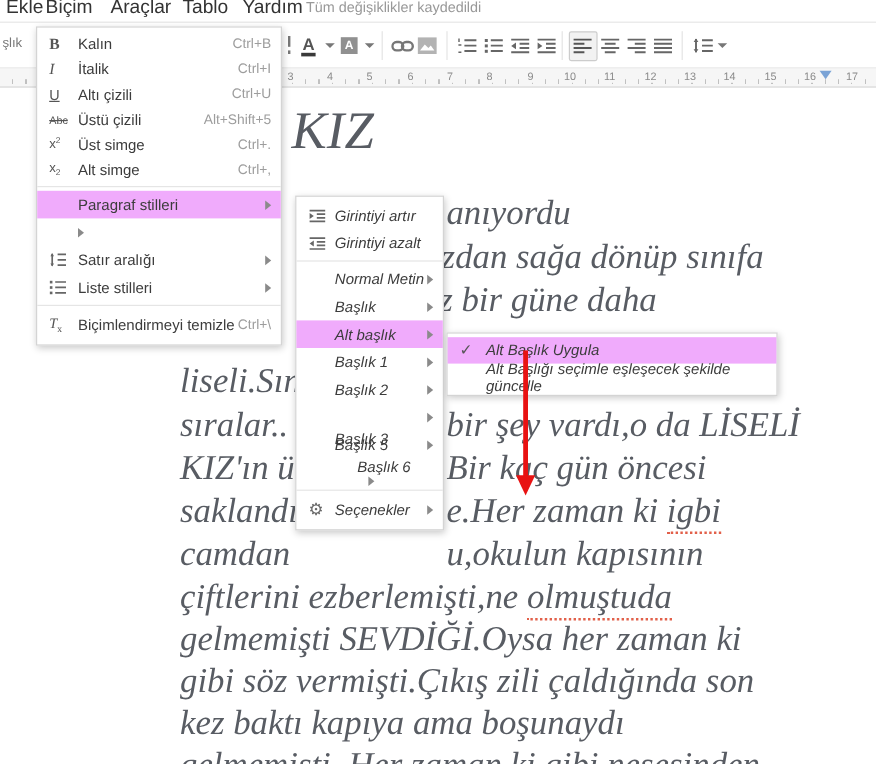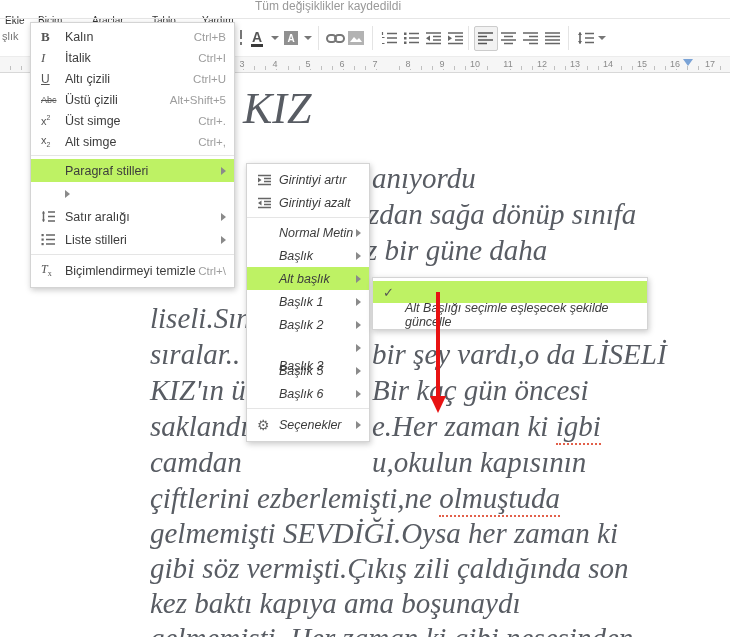--- a/index.html
+++ b/index.html
@@ -1,20 +1,20 @@
 <!DOCTYPE html>
 <html><head>
 <meta charset="utf-8">
 <style>
   html,body{margin:0;padding:0;background:#fff;}
   #screen{position:relative;width:730px;height:637px;background:#ffffff;overflow:hidden;
           font-family:"Liberation Sans","DejaVu Sans",sans-serif;color:#3c3c3c;}
   .abs{position:absolute;}
   
-  .mbar-item{position:absolute;top:14px;height:14px;line-height:13px;font-size:10px;color:#333;cursor:default;}
+  .mbar-item{position:absolute;top:0;height:14px;line-height:13px;font-size:16px;color:#333;cursor:default;}
   .mbar-status{position:absolute;top:0;height:14px;line-height:13px;font-size:12px;color:#999;}
   .hdivider{position:absolute;left:0;top:18px;width:730px;height:1px;background:#e6e6e6;}
   
   .styles-frag{position:absolute;left:2px;top:30px;font-size:11px;color:#777;}
   .tbi{position:absolute;top:27px;height:22px;display:flex;align-items:center;color:#666;}
   .caret{width:0;height:0;border-left:4px solid transparent;border-right:4px solid transparent;border-top:4px solid #777;display:inline-block;}
   .vsep{position:absolute;top:26px;width:1px;height:24px;background:#e4e4e4;}
   .color-a{font-weight:bold;font-size:14px;color:#555;border-bottom:3px solid #3a3a3a;line-height:14px;padding:0 1px;}
   .hl-a{width:14px;height:14px;background:#909090;color:#fff;font-weight:bold;font-size:10px;display:flex;align-items:center;justify-content:center;}
   .btn-box{position:absolute;top:26px;width:22px;height:23px;border:1px solid #ccc;background:#f2f2f2;border-radius:2px;}
@@ -32,21 +32,21 @@
   .doc{font-family:"Liberation Serif","DejaVu Serif",serif;font-style:italic;color:#585c63;white-space:nowrap;}
   .doc-title{font-size:44px;line-height:46px;}
   .doc-line{font-size:29px;line-height:36px;}
   .sq{border-bottom:2px dotted #e2604a;padding-bottom:1px;}
   
   .panel{position:absolute;background:#fff;border:1px solid #d4d4d4;box-shadow:1px 2px 6px rgba(0,0,0,.22);box-sizing:border-box;}
   .mrow{display:flex;align-items:center;padding:0 8px 0 10px;font-size:12.5px;color:#3c3c3c;cursor:default;}
   .mrow .ic{width:24px;flex:0 0 24px;color:#555;display:flex;align-items:center;}
   .mrow .lbl{flex:1;}
   .mrow .sc{color:#9d9d9d;font-size:11.5px;}
-  .mrow.hl{background:#bef264;}
+  .mrow.hl{background:#f0abfc;}
   .msep{border-top:1px solid #e5e5e5;margin:3px 0;}
   .subarrow{width:0;height:0;border-top:4px solid transparent;border-bottom:4px solid transparent;border-left:5px solid #8a8a8a;}
   .srow{display:flex;align-items:center;padding:0 8px 0 10px;font-size:12.5px;color:#3c3c3c;font-style:italic;}
   .srow .ic{width:22px;flex:0 0 22px;color:#666;}
   .srow .lbl{flex:1;}
   .s-ind{padding-left:36px;}
   .check{font-family:"DejaVu Sans",sans-serif;color:#555;font-size:13px;width:22px;flex:0 0 22px;}
   .gear{font-family:"DejaVu Sans",sans-serif;font-size:14px;color:#757575;}
   .mi-serif{font-family:"Liberation Serif",serif;}
   
@@ -346,35 +346,36 @@
       <span class="subarrow"></span>
     </div>
     <div class="srow" style="height:23px;">
       <span class="lbl" style="padding-left:22px;margin-top:36px;">Başlık 3</span>
       <span class="subarrow"></span>
     </div>
     <div class="srow" style="height:23px;">
       <span class="lbl" style="padding-left:22px;">Başlık 5</span>
       <span class="subarrow"></span>
     </div>
-    <div class="srow" style="height:23px;">
+    <div class="srow" style="height:23px;flex-direction:column;">
       <span class="lbl" style="padding-left:22px;">Başlık 6</span>
       <span class="subarrow"></span>
     </div>
     <div class="msep"></div>
     <div class="srow" style="height:25px;">
       <span class="ic gear">⚙</span>
       <span class="lbl">Seçenekler</span>
       <span class="subarrow"></span>
     </div>
   </div>
 
   <div class="panel" style="left:372px;top:277px;width:276px;z-index:12;padding:3px 0;">
     <div class="srow hl mrow" style="height:22px;padding:0 8px 0 10px;">
       <span class="check">✓</span>
+      <span class="lbl">Alt Başlık Uygula</span>
     </div>
     <div class="srow" style="height:23px;">
       <span class="lbl" style="padding-left:22px;">Alt Başlığı seçimle eşleşecek şekilde güncelle</span>
     </div>
   </div>
 
   <div class="arrow-line"></div>
   <div class="arrow-head"></div>
 
 </div>

